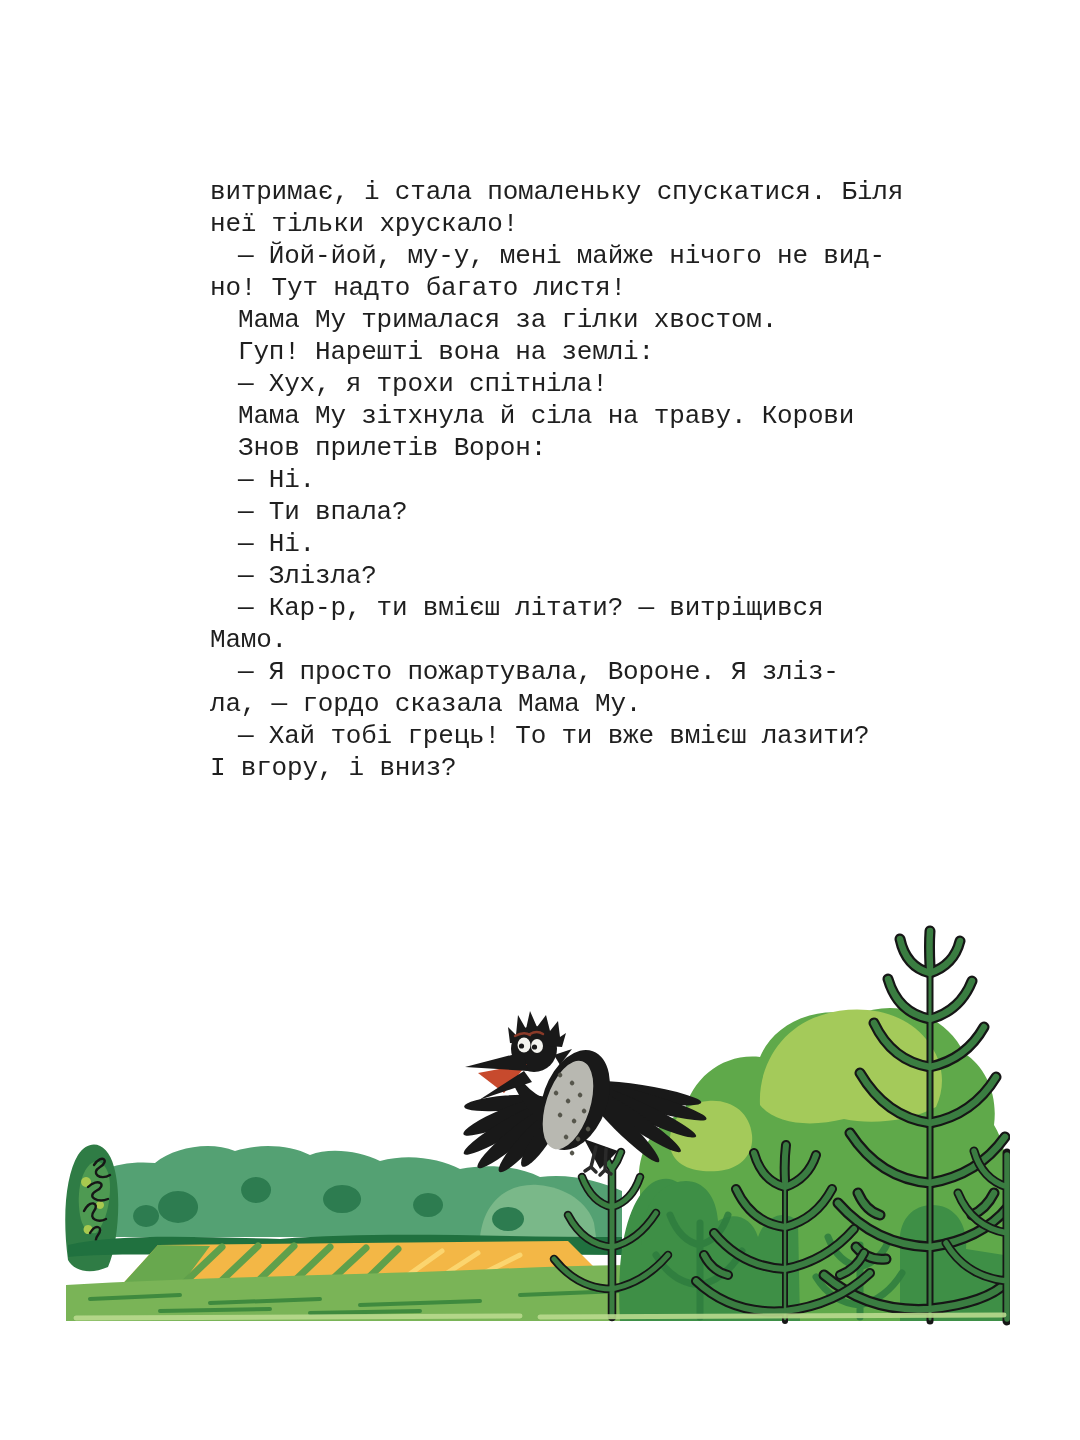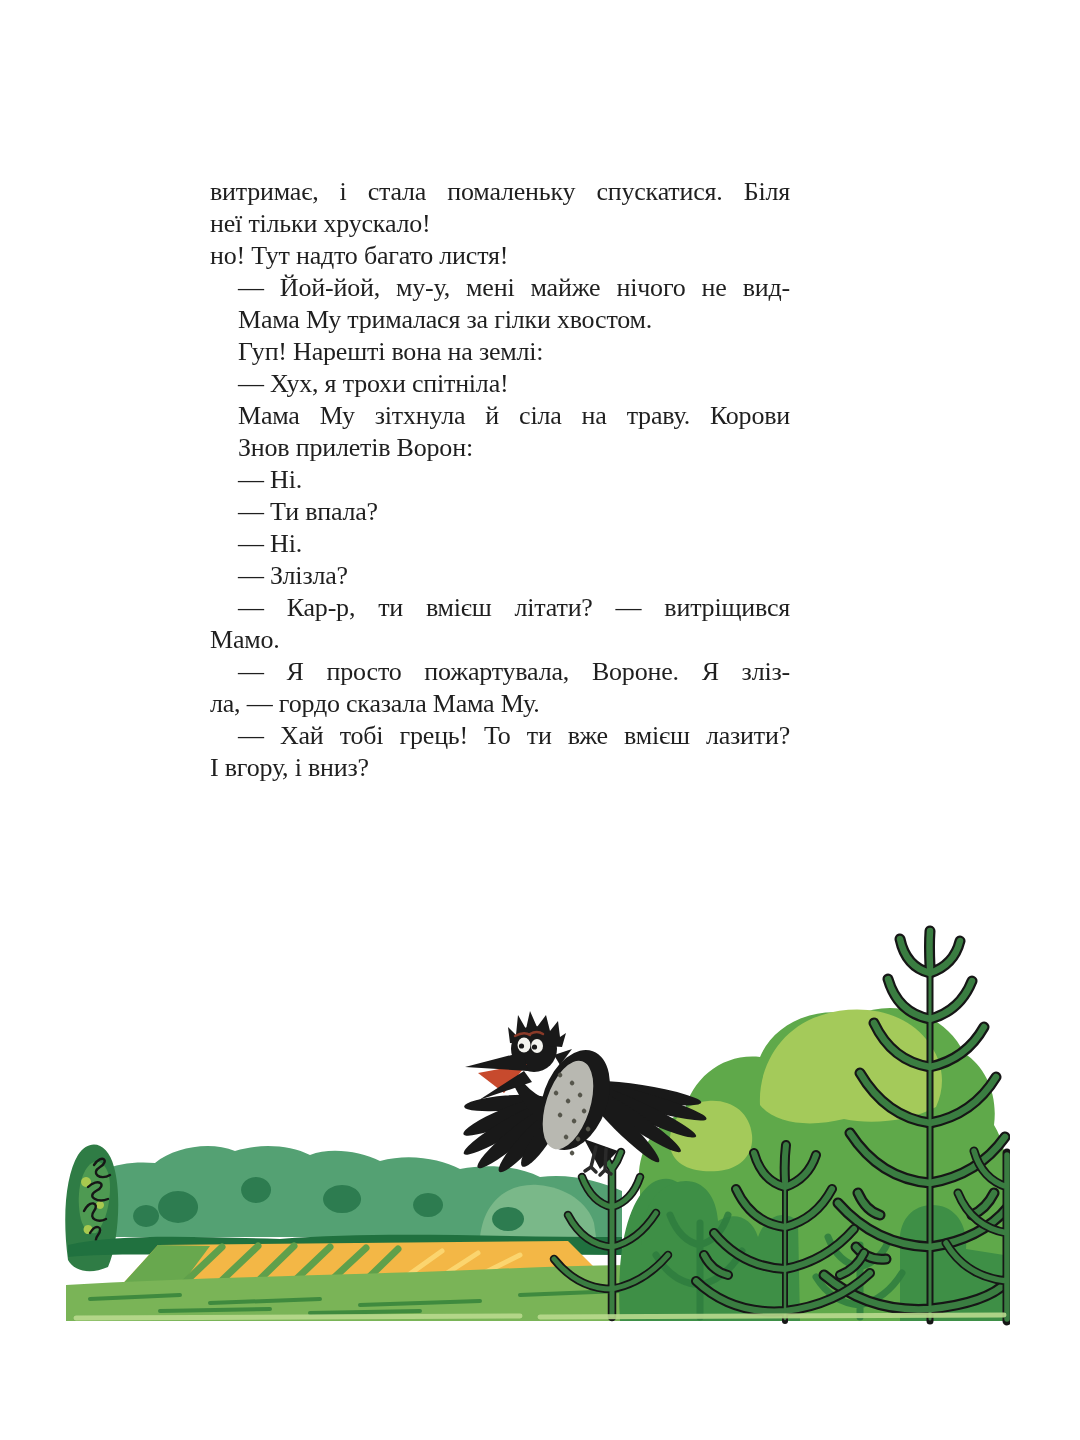--- a/index.html
+++ b/index.html
@@ -1,38 +1,38 @@
 <!DOCTYPE html>
 <html><head>
 <meta charset="utf-8">
 <style>
   html,body { margin:0; padding:0; background:#ffffff; }
   .page {
     position:relative; width:1080px; height:1440px; background:#ffffff;
-    font-family:Liberation Serif, serif; overflow:hidden;
+    font-family:Liberation Mono, monospace; overflow:hidden;
   }
   .text-block {
     position:absolute; left:210px; top:176px; width:580px;
     font-size:26px; line-height:32px; color:#1f1f1f; letter-spacing:-0.2px;
   }
   .ln  { white-space:nowrap; }
   .just{ text-align:justify; text-align-last:justify; }
   .ind { text-indent:28px; }
   .illus { position:absolute; left:60px; top:915px; }
 </style>
 </head>
 <body>
 
 <div class="page">
 
   <div class="text-block">
     <div class="ln just">витримає, і стала помаленьку спускатися. Біля</div>
     <div class="ln">неї тільки хрускало!</div>
+    <div class="ln ind just">— Йой-йой, му-у, мені майже нічого не вид-</div>
     <div class="ln">но! Тут надто багато листя!</div>
-    <div class="ln ind just">— Йой-йой, му-у, мені майже нічого не вид-</div>
     <div class="ln ind">Мама Му трималася за гілки хвостом.</div>
     <div class="ln ind">Гуп! Нарешті вона на землі:</div>
     <div class="ln ind">— Хух, я трохи спітніла!</div>
     <div class="ln ind just">Мама Му зітхнула й сіла на траву. Корови</div>
     <div class="ln ind">Знов прилетів Ворон:</div>
     <div class="ln ind">— Ні.</div>
     <div class="ln ind">— Ти впала?</div>
     <div class="ln ind">— Ні.</div>
     <div class="ln ind">— Злізла?</div>
     <div class="ln ind just">— Кар-р, ти вмієш літати? — витріщився</div>

